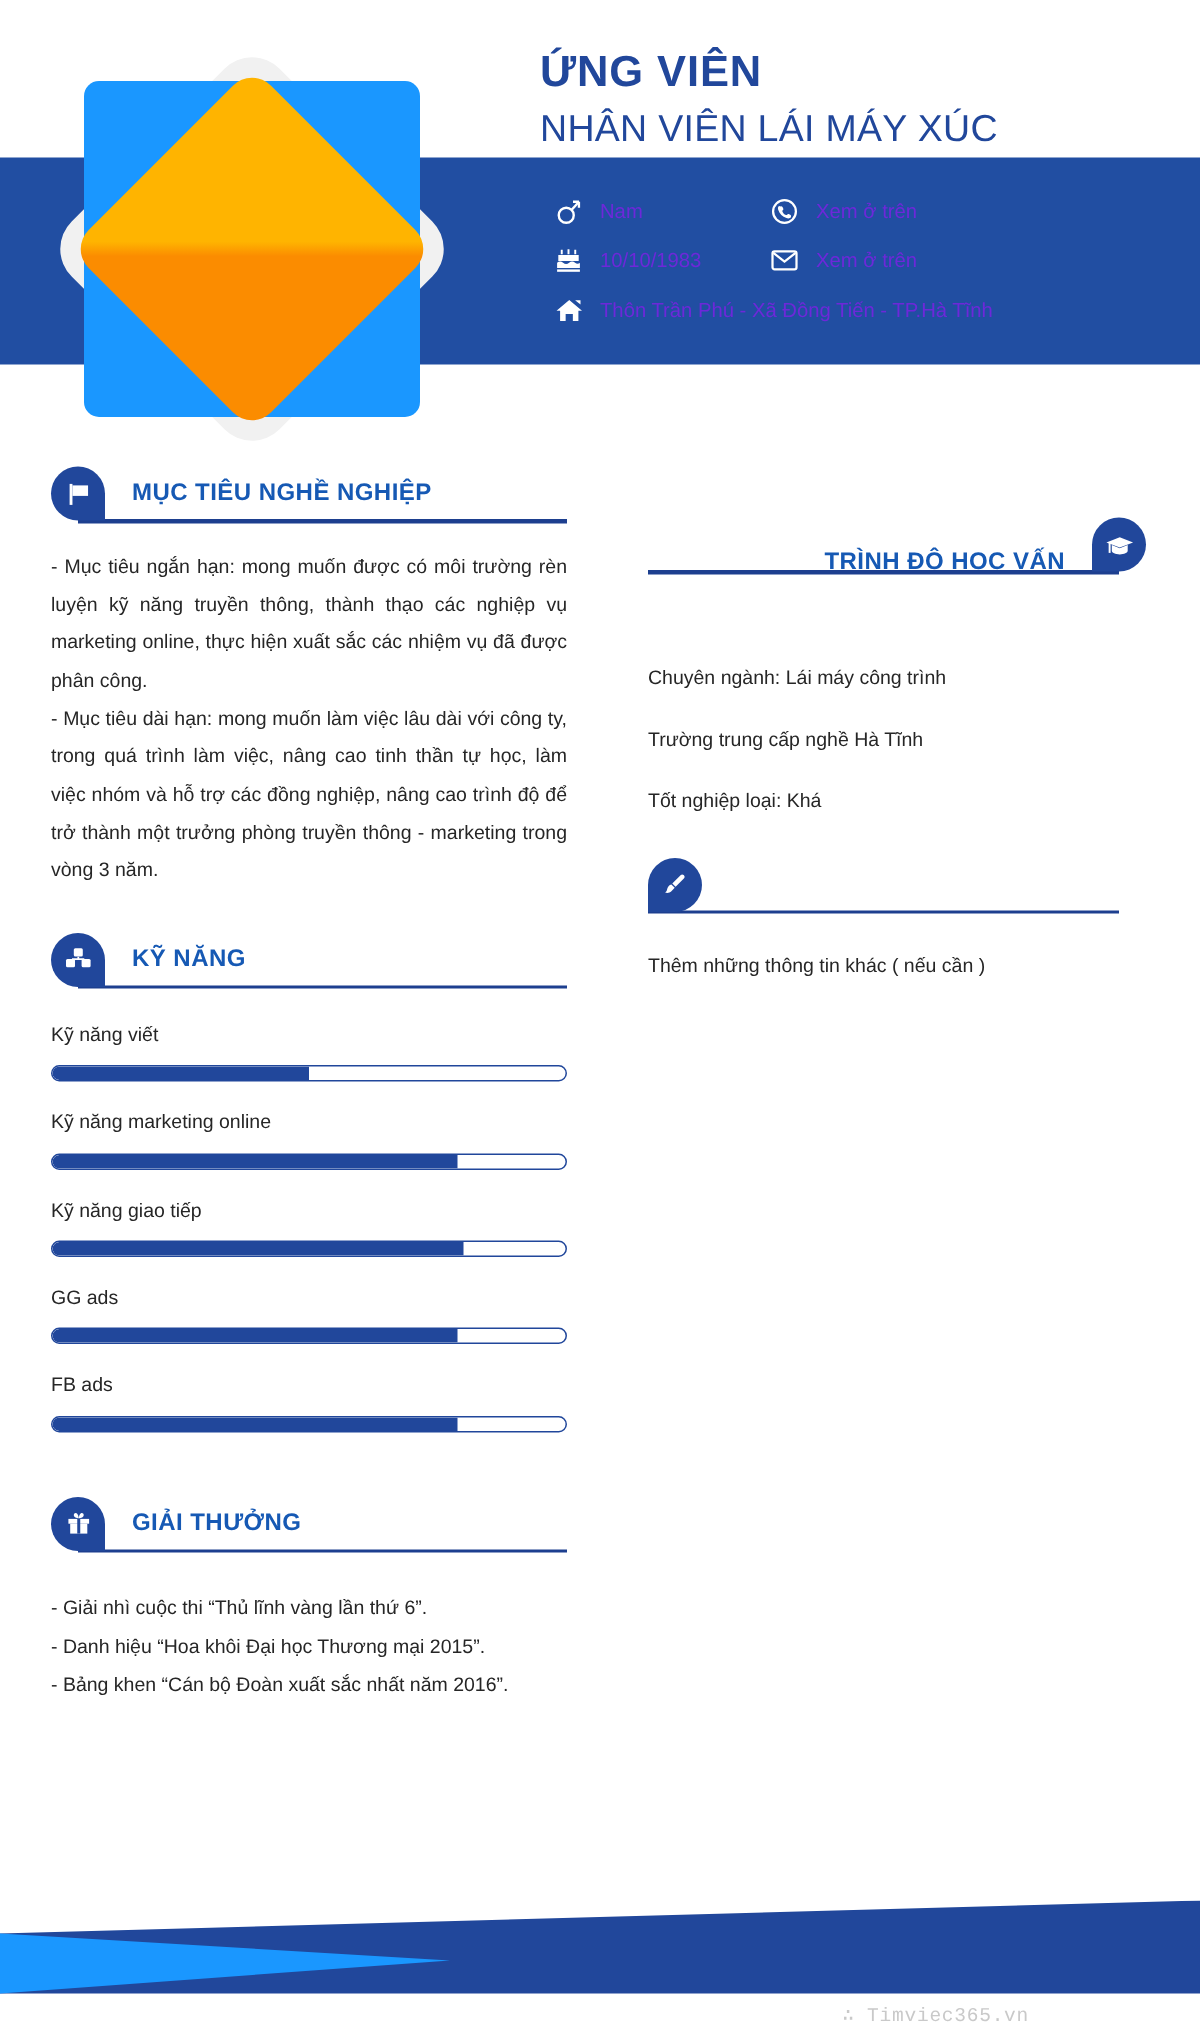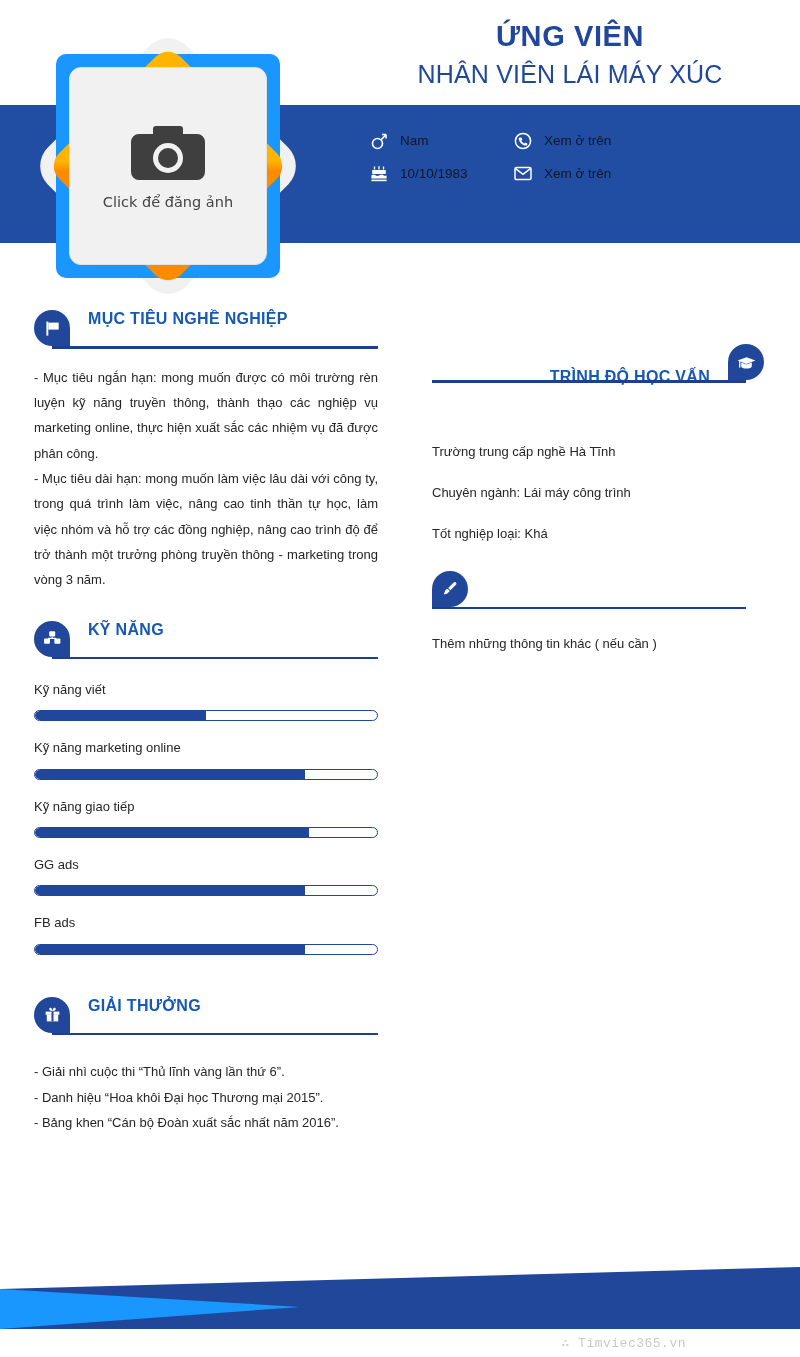--- a/index.html
+++ b/index.html
@@ -98,23 +98,22 @@
   .photo-caption {
     font-size: 14.5px;
     color: #444444;
     font-family: "DejaVu Sans", sans-serif;
   }
 
   
   .header-title-block {
     position: absolute;
     left: 360px;
-    top: 20px;
+    top: 32px;
     width: 420px;
-    text-align: center;
   }
   .cv-name {
     font-size: 29px;
     font-weight: bold;
     color: #21479b;
     letter-spacing: 0.6px;
     line-height: 1.15;
   }
   .cv-position {
     font-size: 25px;
@@ -131,21 +130,21 @@
     width: 420px;
   }
   .contact-row {
     display: flex;
     align-items: center;
     height: 33px;
   }
   .contact-cell {
     display: flex;
     align-items: center;
-    color: #0f172a;
+    color: #6d28d9;
     font-size: 13.5px;
   }
   .contact-cell.c1 { width: 144px; }
   .contact-cell .ci {
     width: 22px;
     height: 20px;
     margin-right: 10px;
     flex: none;
     display: flex;
     align-items: center;
@@ -173,21 +172,21 @@
 
   
   .sec {
     position: relative;
     margin-bottom: 0;
   }
   .sec-head {
     position: relative;
     height: 38px;
     display: flex;
-    align-items: flex-start;
+    align-items: center;
   }
   .sec-badge {
     width: 36px;
     height: 36px;
     background: #21479b;
     border-radius: 18px 18px 0 18px;
     display: flex;
     align-items: center;
     justify-content: center;
     flex: none;
@@ -276,28 +275,20 @@
 </head>
 <body>
 
 <div class="header">
   <div class="header-band"></div>
 
   <div class="photo-wrap">
     <div class="photo-diamond-outer"></div>
     <div class="photo-square-blue"></div>
     <div class="photo-diamond-orange"></div>
-    <div class="photo-square-white">
-      <svg class="camera-icon" viewBox="0 0 78 64">
-        <path fill="#3f3f3f" d="M27 4 h24 a3 3 0 0 1 3 3 v5 h14 a8 8 0 0 1 8 8 v30 a8 8 0 0 1 -8 8 h-58 a8 8 0 0 1 -8 -8 v-30 a8 8 0 0 1 8 -8 h14 v-5 a3 3 0 0 1 3 -3 z"></path>
-        <circle cx="39" cy="36" r="15" fill="#f1f1f1"></circle>
-        <circle cx="39" cy="36" r="10" fill="#3f3f3f"></circle>
-      </svg>
-      <div class="photo-caption">Click để đăng ảnh</div>
-    </div>
   </div>
 
   <div class="header-title-block">
     <div class="cv-name">ỨNG VIÊN</div>
     <div class="cv-position">NHÂN VIÊN LÁI MÁY XÚC</div>
   </div>
 
   <div class="contact-block">
     <div class="contact-row">
       <div class="contact-cell c1">
@@ -340,20 +331,31 @@
         <span class="ci">
           <svg width="18" height="15" viewBox="0 0 18 15">
             <rect x="1" y="1.6" width="16" height="12" rx="1.4" fill="none" stroke="#fff" stroke-width="1.5"></rect>
             <path d="M1.6 2.6 L9 8.4 L16.4 2.6" fill="none" stroke="#fff" stroke-width="1.5"></path>
           </svg>
         </span>
         <span class="ctext">Xem ở trên</span>
       </div>
     </div>
 
+    <div class="contact-row">
+      <div class="contact-cell">
+        <span class="ci">
+          <svg width="19" height="18" viewBox="0 0 19 18">
+            <path d="M9.5 2 L18 9.2 L15.6 9.2 L15.6 16 L11.9 16 L11.9 11.4 L7.1 11.4 L7.1 16 L3.4 16 L3.4 9.2 L1 9.2 Z" fill="#fff"></path>
+            <path d="M13.4 2.2 L17 2.2 L17 5 Z" fill="#fff"></path>
+          </svg>
+        </span>
+        <span class="ctext">Thôn Trần Phú - Xã Đồng Tiến - TP.Hà Tĩnh</span>
+      </div>
+    </div>
   </div>
 </div>
 
 <div class="content">
 
   <div class="col-left">
 
     <div class="sec">
       <div class="sec-head">
         <div class="sec-badge">
@@ -449,22 +451,22 @@
         <div class="sec-badge right">
           <svg width="21" height="19" viewBox="0 0 21 19">
             <path d="M10.5 4.2 L19.4 7.6 L10.5 11 L1.6 7.6 Z" fill="#fff"></path>
             <path d="M5.2 9.4 L5.2 13.2 C5.2 14.6 7.6 15.6 10.5 15.6 C13.4 15.6 15.8 14.6 15.8 13.2 L15.8 9.4 L10.5 11.5 Z" fill="#fff"></path>
             <rect x="3.1" y="7.6" width="1.3" height="7" fill="#fff"></rect>
           </svg>
         </div>
       </div>
       <div class="sec-rule right-ind"></div>
       <div class="sec-body" style="padding-top:56px;">
+        <div class="edu-line">Chuyên ngành: Lái máy công trình</div>
         <div class="edu-line">Trường trung cấp nghề Hà Tĩnh</div>
-        <div class="edu-line">Chuyên ngành: Lái máy công trình</div>
         <div class="edu-line">Tốt nghiệp loại: Khá</div>
       </div>
     </div>
 
     <div class="sec" style="margin-top:24px;">
       <div class="sec-head">
         <div class="sec-badge right">
           <svg width="20" height="20" viewBox="0 0 20 20">
             <path d="M15.8 3.4 C16.6 4.2 16.6 5 15.9 5.7 L10.4 11.2 L8.2 9 L13.7 3.5 C14.4 2.8 15.1 2.7 15.8 3.4 Z" fill="#fff"></path>
             <path d="M7.6 9.7 L9.8 11.9 L7.6 14.2 C6.4 15.4 4.6 15.6 3.4 15 C4.4 14.6 4.6 13.6 4.8 12.7 C5 11.6 6.1 9.9 7.6 9.7 Z" fill="#fff"></path>

